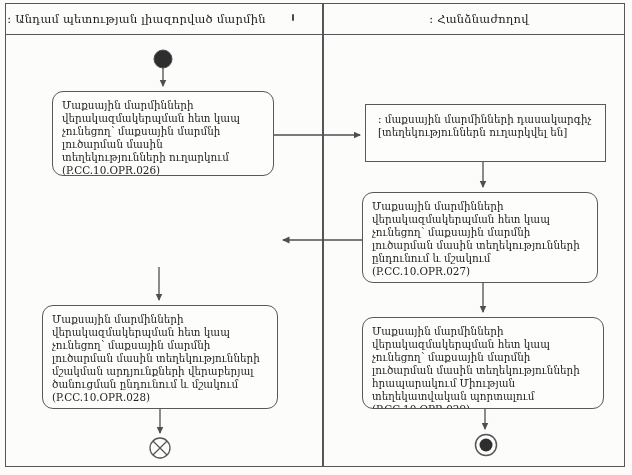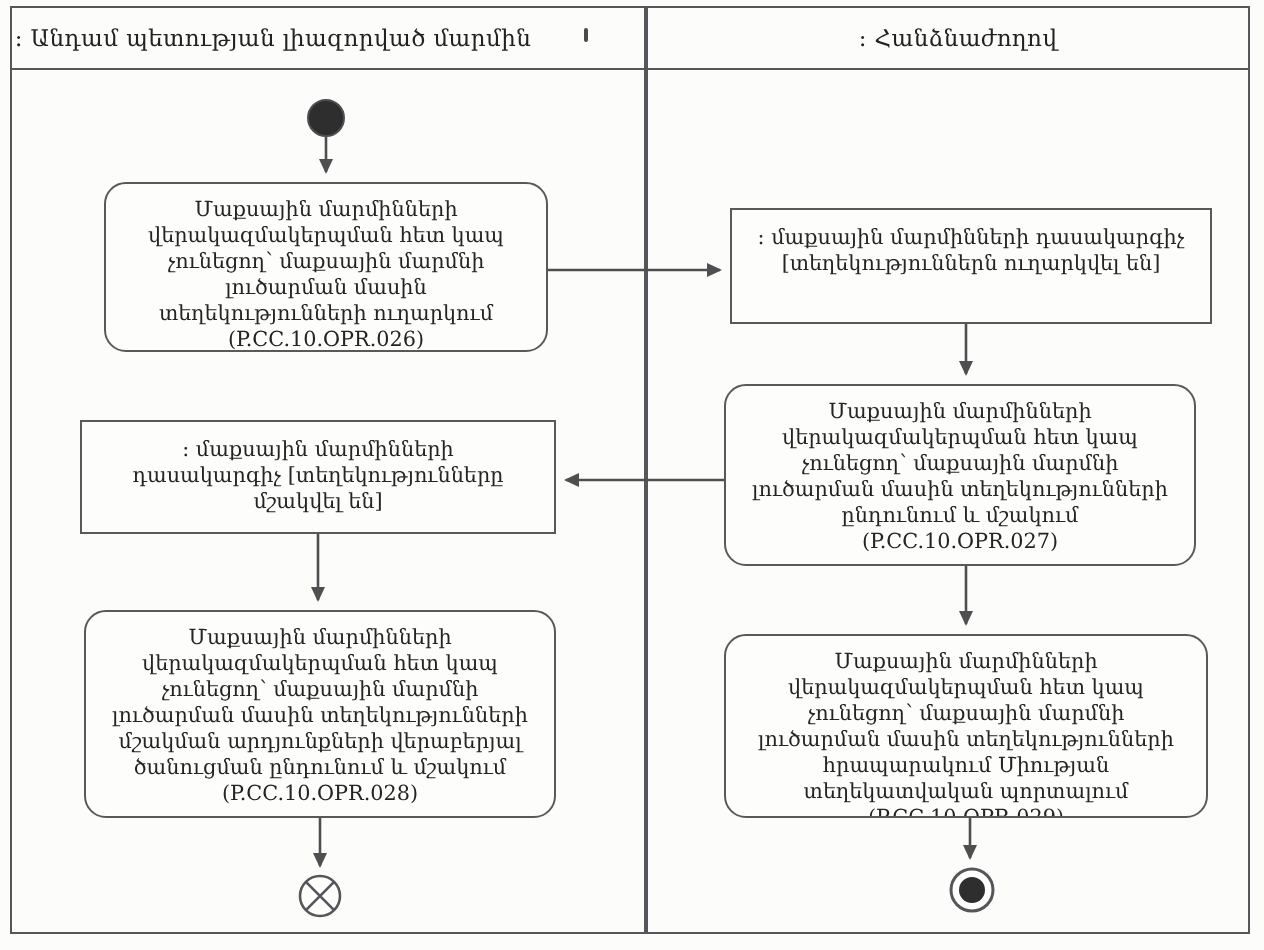--- a/index.html
+++ b/index.html
@@ -11,21 +11,21 @@
   .lane-divider{position:absolute;left:322px;top:3px;width:1.5px;height:464px;background:#55555a;}
   .header-sep{position:absolute;left:5px;top:33.5px;width:620px;height:1.5px;background:#55555a;}
   .lane-header{
     position:absolute;top:3px;height:31px;display:flex;align-items:center;justify-content:center;
     font-size:11.5px;letter-spacing:.2px;
   }
   .lane-header.left{left:5px;width:263px;}
   .lane-header.right{left:328px;width:302px;}
   .node{
     position:absolute;box-sizing:border-box;background:#fdfdfc;border:1.5px solid #59595c;
-    text-align:center;font-size:10.4px;line-height:13px;overflow:hidden;color:#242424;
+    font-size:10.4px;line-height:13px;overflow:hidden;color:#242424;
   }
   .action{border-radius:11px;padding:7px 9px 0;}
   .object{padding:8px 12px 0;}
   .tick{position:absolute;width:2px;height:7px;background:#4a4a4a;border-radius:1px;}
   svg.edges{position:absolute;left:0;top:0;pointer-events:none;}
 </style>
 </head>
 <body>
 
 <div class="diagram">
@@ -77,23 +77,20 @@
   </div>
 
   <div class="node object" style="left:365px;top:104px;width:241px;height:58px;">
     <span>: մաքսային մարմինների դասակարգիչ [տեղեկություններն ուղարկվել են]</span>
   </div>
 
   <div class="node action" style="left:362px;top:192px;width:236px;height:91px;">
     <span>Մաքսային մարմինների վերակազմակերպման հետ կապ չունեցող՝ մաքսային մարմնի լուծարման մասին տեղեկությունների ընդունում և մշակում (P.CC.10.OPR.027)</span>
   </div>
 
-  <div class="node object" style="left:40px;top:210px;width:238px;height:57px;">
-    <span>: մաքսային մարմինների դասակարգիչ [տեղեկությունները մշակվել են]</span>
-  </div>
 
   <div class="node action" style="left:42px;top:305px;width:236px;height:104px;">
     <span>Մաքսային մարմինների վերակազմակերպման հետ կապ չունեցող՝ մաքսային մարմնի լուծարման մասին տեղեկությունների մշակման արդյունքների վերաբերյալ ծանուցման ընդունում և մշակում (P.CC.10.OPR.028)</span>
   </div>
 
   <div class="node action" style="left:362px;top:317px;width:242px;height:92px;">
     <span>Մաքսային մարմինների վերակազմակերպման հետ կապ չունեցող՝ մաքսային մարմնի լուծարման մասին տեղեկությունների հրապարակում Միության տեղեկատվական պորտալում  (P.CC.10.OPR.029)</span>
   </div>
 
 </div>

